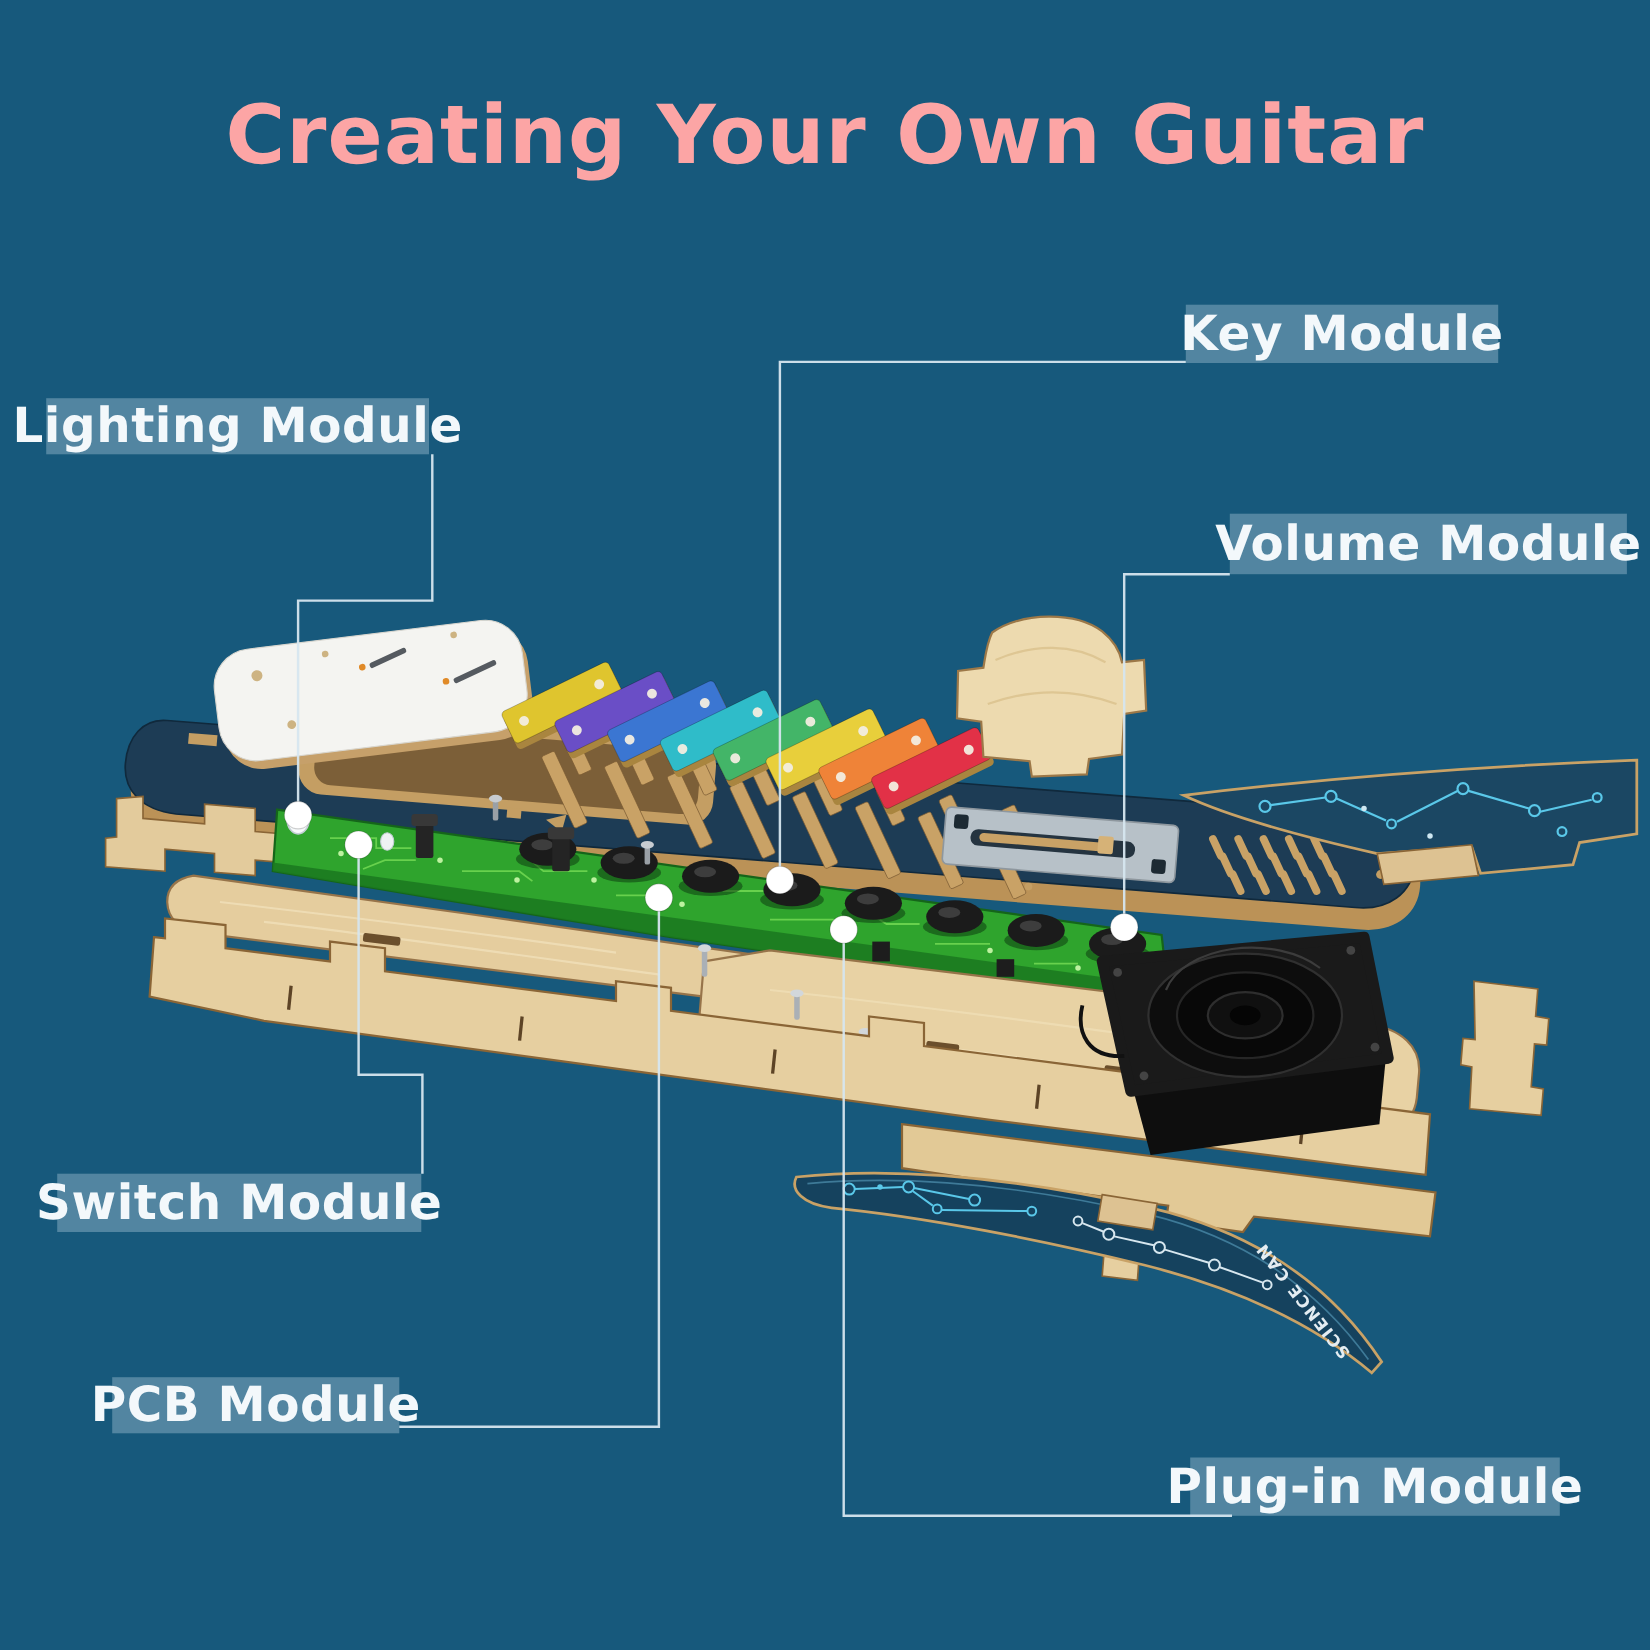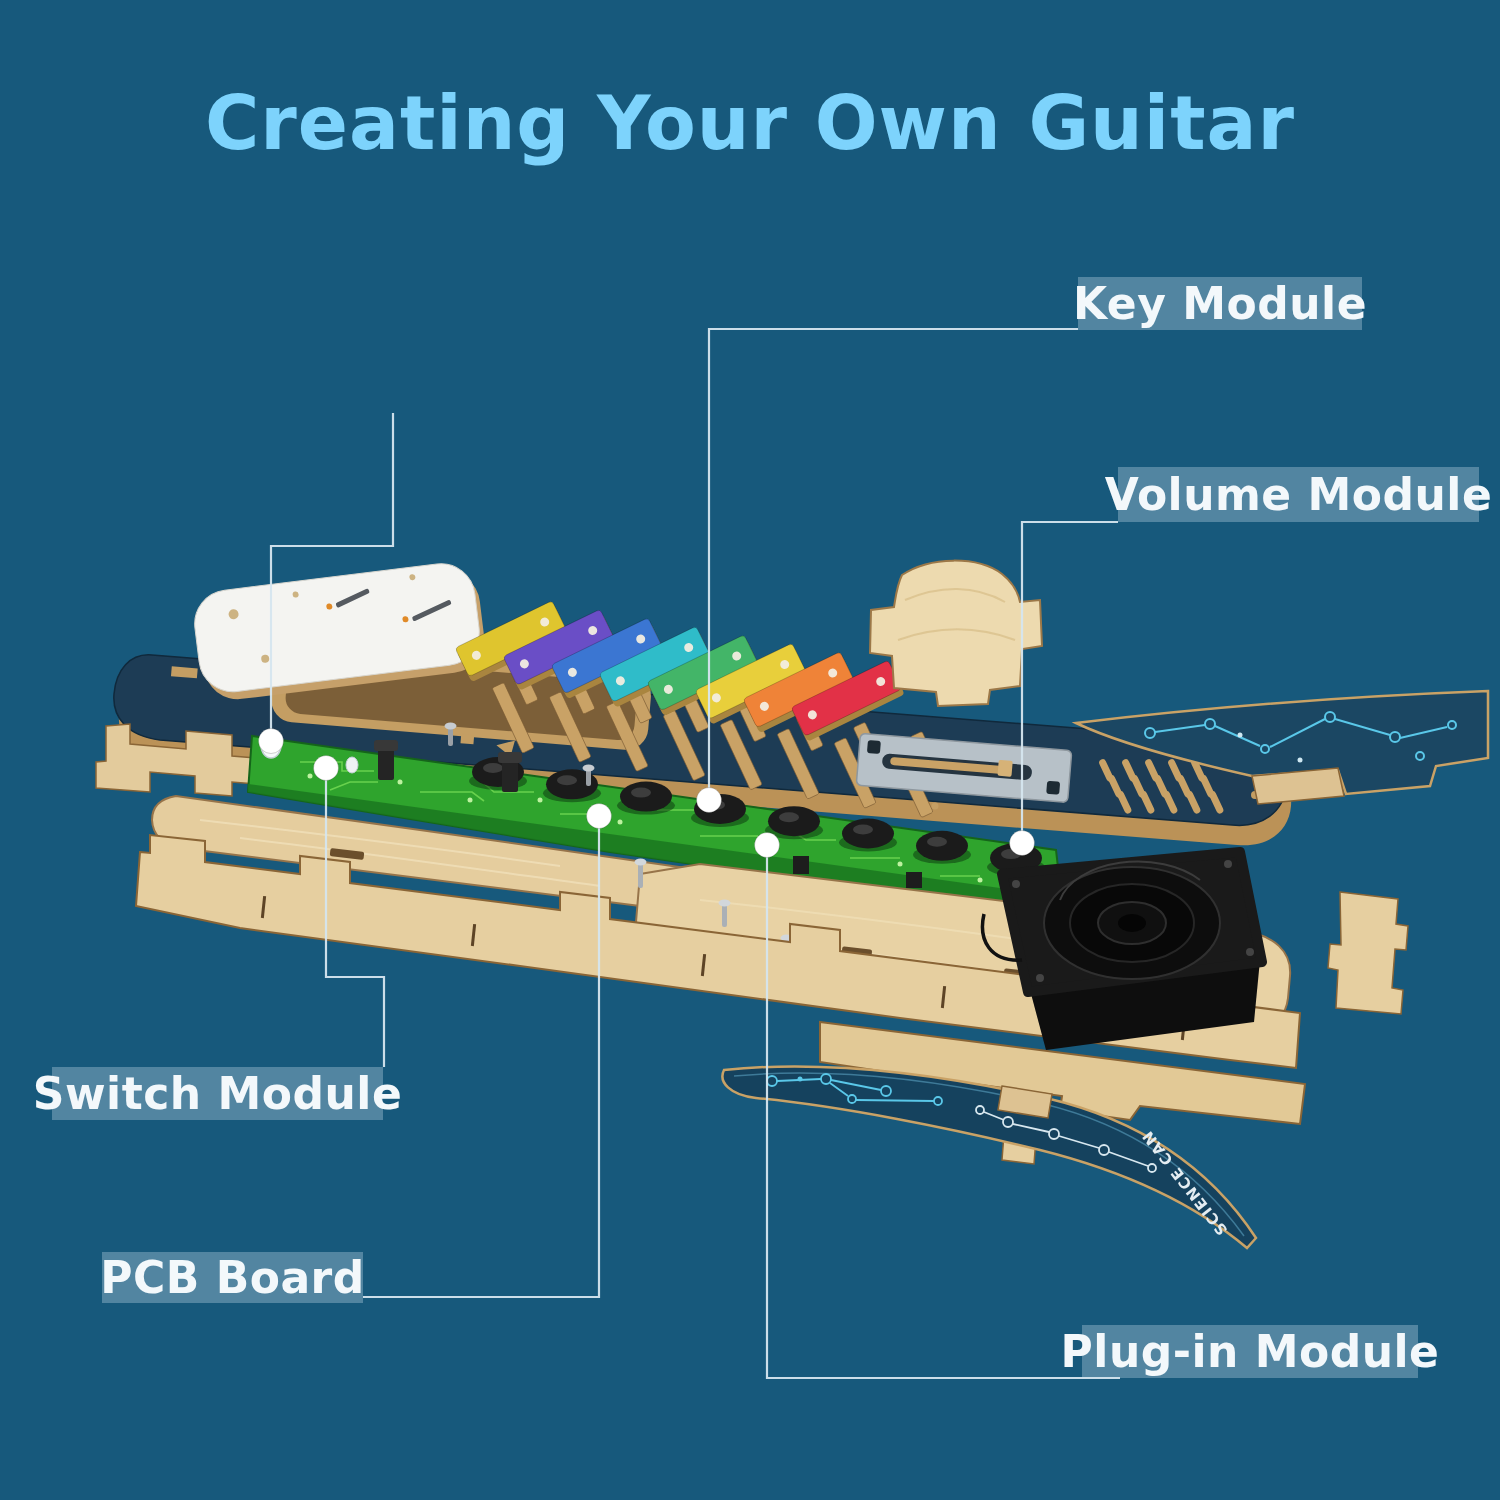--- a/index.html
+++ b/index.html
@@ -1,20 +1,20 @@
 <!DOCTYPE html>
 <html><head>
 <meta charset="utf-8">
 <style>
   html,body{margin:0;padding:0;background:#0d3click?;}
   html,body{background:#0e4460;}
   .stage{position:relative;width:1500px;height:1500px;background:#17597c;overflow:hidden;
          font-family:"DejaVu Sans",sans-serif;}
   .title{position:absolute;top:80px;left:0;width:100%;margin:0;text-align:center;
-         font-size:74px;font-weight:bold;letter-spacing:1px;color:#7dd3fc;}
+         font-size:74px;font-weight:bold;letter-spacing:1px;color:#fca5a5;}
   .diagram-svg{position:absolute;left:0;top:0;width:1500px;height:1500px;}
   .label{position:absolute;display:flex;align-items:center;justify-content:center;
          background:rgba(203,226,238,.33);color:#f3f8fb;font-size:44px;font-weight:600;
          letter-spacing:.5px;white-space:nowrap;}
   .lbl-lighting{left:42px;top:362px;width:348px;height:51px;}
   .lbl-key{left:1078px;top:277px;width:284px;height:53px;}
   .lbl-volume{left:1118px;top:467px;width:361px;height:55px;}
   .lbl-switch{left:52px;top:1067px;width:331px;height:53px;}
   .lbl-pcb{left:102px;top:1252px;width:261px;height:51px;}
   .lbl-plugin{left:1082px;top:1325px;width:336px;height:53px;}
@@ -381,19 +381,20 @@
     <g fill="#ffffff" stroke="rgba(0,0,0,.18)" stroke-width="1">
       <circle cx="271" cy="741" r="12.5"></circle>
       <circle cx="709" cy="800" r="12.5"></circle>
       <circle cx="1022" cy="843" r="12.5"></circle>
       <circle cx="326" cy="768" r="12.5"></circle>
       <circle cx="599" cy="816" r="12.5"></circle>
       <circle cx="767" cy="845" r="12.5"></circle>
     </g>
   </svg>
 
+  <div class="label lbl-lighting">Lighting Module</div>
   <div class="label lbl-key">Key Module</div>
   <div class="label lbl-volume">Volume Module</div>
   <div class="label lbl-switch">Switch Module</div>
-  <div class="label lbl-pcb">PCB Board</div>
+  <div class="label lbl-pcb">PCB Module</div>
   <div class="label lbl-plugin">Plug-in Module</div>
 
 </div>
 
 </body></html>

